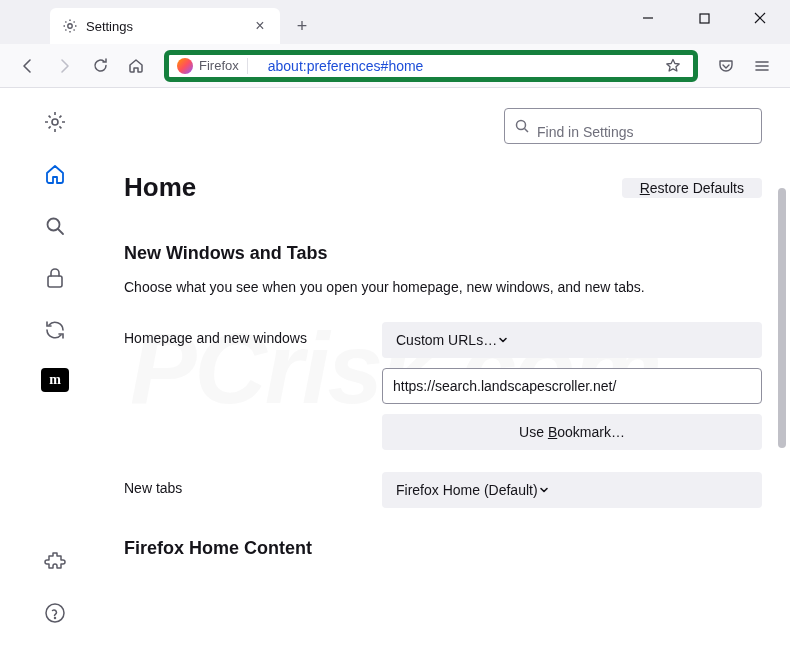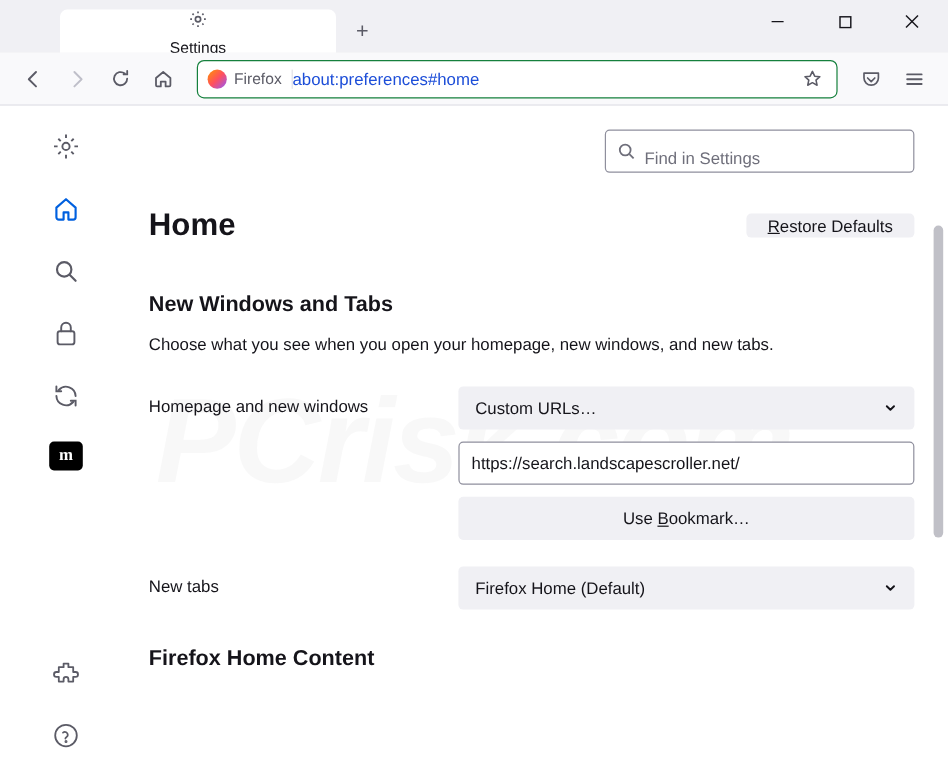--- a/index.html
+++ b/index.html
@@ -2,33 +2,33 @@
 <html><head>
   <meta charset="utf-8">
   <style>
     * { box-sizing: border-box; margin: 0; padding: 0; font-family: -apple-system, BlinkMacSystemFont, "Segoe UI", sans-serif; }
     body { width: 790px; height: 647px; background: #fff; overflow: hidden; position: relative; }
     
     .window { width: 100%; height: 100%; display: flex; flex-direction: column; }
     
     
     .tab-bar { height: 44px; background: #f0f0f4; display: flex; align-items: flex-end; padding-left: 50px; padding-top: 6px; }
-    .tab { height: 36px; background: #fff; border-radius: 6px 6px 0 0; display: flex; align-items: center; padding: 0 12px; width: 230px; gap: 8px; flex-direction: column; }
+    .tab { height: 36px; background: #fff; border-radius: 6px 6px 0 0; display: flex; align-items: center; padding: 0 12px; width: 230px; gap: 8px; }
     .tab-icon { width: 16px; height: 16px; display: flex; align-items: center; justify-content: center; }
     .tab-title { font-size: 13px; color: #15141a; flex: 1; }
     .tab-close { width: 16px; height: 16px; display: flex; align-items: center; justify-content: center; cursor: pointer; color: #5b5b66; font-size: 16px; }
     .new-tab { width: 28px; height: 28px; display: flex; align-items: center; justify-content: center; margin-left: 8px; margin-bottom: 4px; color: #5b5b66; font-size: 18px; cursor: pointer; }
     .window-controls { position: absolute; right: 8px; top: 0; height: 36px; display: flex; align-items: center; gap: 12px; }
     .win-btn { width: 44px; height: 36px; display: flex; align-items: center; justify-content: center; cursor: pointer; color: #15141a; }
     
     
     .toolbar { height: 44px; background: #f9f9fb; display: flex; align-items: center; padding: 0 12px; gap: 4px; border-bottom: 1px solid #e0e0e6; }
     .tb-btn { width: 32px; height: 32px; display: flex; align-items: center; justify-content: center; color: #5b5b66; border-radius: 4px; cursor: pointer; }
     .tb-btn.disabled { color: #bfbfc9; }
-    .urlbar { flex: 1; height: 32px; background: #fff; border: 1px solid #15803d; border-radius: 6px; display: flex; align-items: center; padding: 0 8px; gap: 0; margin: 0 8px; }
+    .urlbar { flex: 1; height: 32px; background: #fff; border: 5px solid #15803d; border-radius: 6px; display: flex; align-items: center; padding: 0 8px; gap: 20px; margin: 0 8px; }
     .urlbar-identity { display: flex; align-items: center; gap: 6px; padding-right: 8px; border-right: 1px solid #e0e0e6; }
     .ff-icon { width: 16px; height: 16px; border-radius: 50%; background: linear-gradient(135deg, #ff9500, #ff4f5e, #9059ff); }
     .identity-label { font-size: 13px; color: #5b5b66; }
     .url-text { font-size: 14px; color: #1d4ed8; flex: 1; }
     .star-btn { width: 24px; height: 24px; display: flex; align-items: center; justify-content: center; color: #5b5b66; cursor: pointer; }
     
     
     .content { flex: 1; display: flex; overflow: hidden; position: relative; }
     .sidebar { width: 110px; padding: 20px 0 0 0; display: flex; flex-direction: column; align-items: center; gap: 24px; }
     .side-icon { width: 28px; height: 28px; display: flex; align-items: center; justify-content: center; color: #5b5b66; cursor: pointer; border-radius: 4px; }
@@ -45,21 +45,21 @@
     .page-header { display: flex; justify-content: space-between; align-items: center; margin-bottom: 40px; }
     .page-title { font-size: 26px; font-weight: 600; color: #15141a; }
     .restore-btn { height: 20px; padding: 0 18px; background: #f0f0f4; border: none; border-radius: 4px; font-size: 14px; color: #15141a; cursor: pointer; }
     
     .section-title { font-size: 18px; font-weight: 600; color: #15141a; margin-bottom: 14px; }
     .section-desc { font-size: 14px; color: #15141a; margin-bottom: 24px; line-height: 1.4; }
     
     .form-group { display: flex; align-items: flex-start; margin-bottom: 22px; }
     .form-label { width: 258px; font-size: 14px; color: #15141a; padding-top: 8px; }
     .form-control { flex: 1; }
-    .select { width: 100%; height: 36px; background: #f0f0f4; border: none; border-radius: 4px; display: flex; align-items: center; justify-content: space-between; padding: 0 14px; font-size: 14px; color: #15141a; cursor: pointer; }
+    .select { width: 100%; height: 36px; background: #f0f0f4; border: none; border-radius: 4px; display: flex; align-items: center; justify-content: flex-start; padding: 0 14px; font-size: 14px; color: #15141a; cursor: pointer; }
     .text-input { width: 100%; height: 36px; border: 1px solid #8f8f9d; border-radius: 4px; padding: 0 10px; font-size: 14px; color: #15141a; outline: none; margin-top: 10px; }
     .btn-row { display: flex; gap: 10px; margin-top: 10px; }
     .btn-secondary { flex: 1; height: 36px; background: #f0f0f4; border: none; border-radius: 4px; font-size: 14px; color: #15141a; cursor: pointer; }
     .btn-secondary.disabled { color: #9e9ead; }
     
     .section-title2 { font-size: 18px; font-weight: 600; color: #15141a; margin-top: 30px; }
     
     .scrollbar-track { position: absolute; right: 2px; top: 100px; width: 10px; height: 520px; }
     .scrollbar-thumb { width: 8px; height: 260px; background: #c0c0c7; border-radius: 4px; }
     

